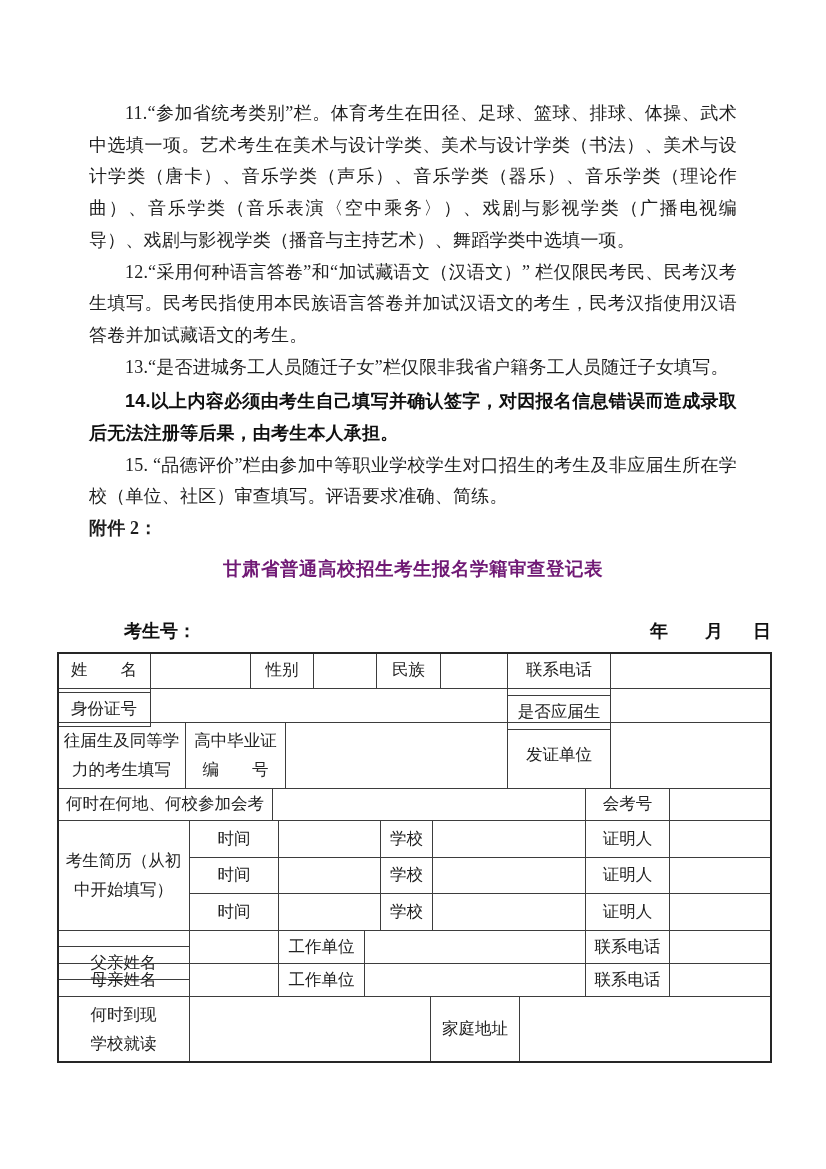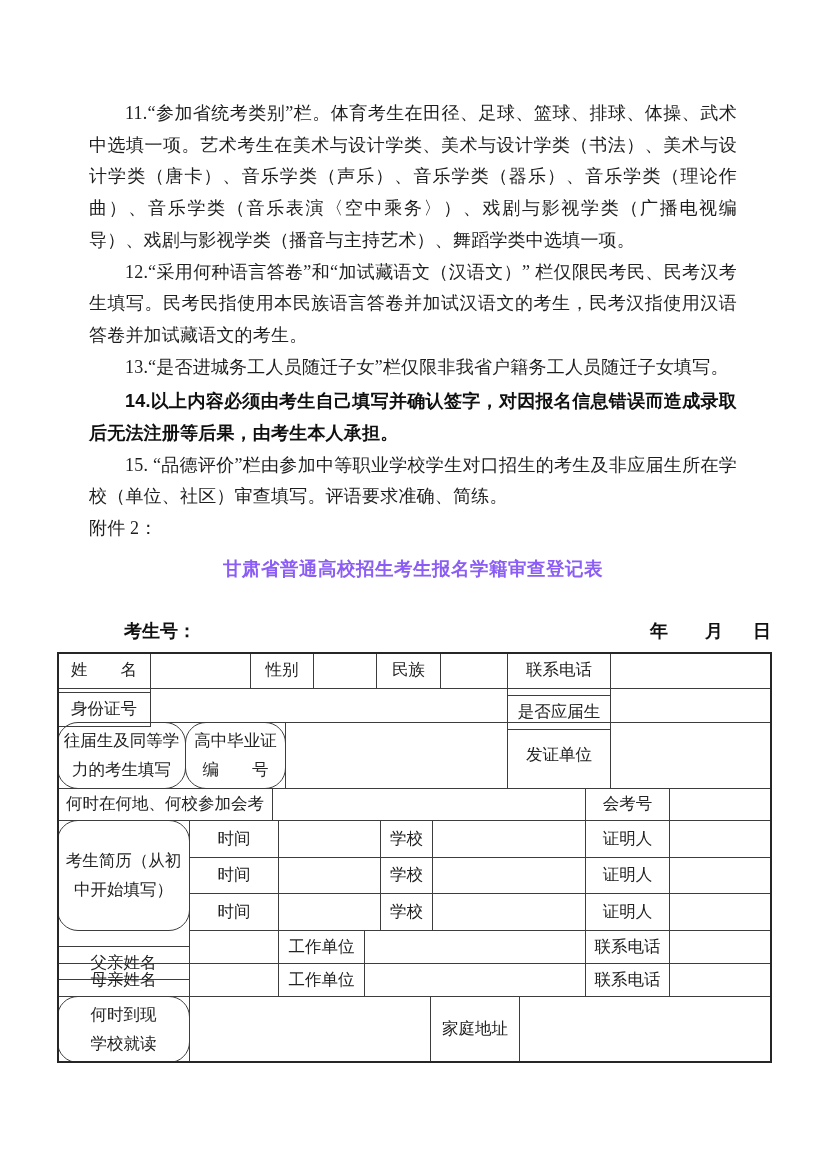--- a/index.html
+++ b/index.html
@@ -22,30 +22,30 @@
     text-align:justify;
     text-indent:2em;
     letter-spacing:0.2px;
   }
   #text-block p.hei{
     font-family:"Liberation Sans","DejaVu Sans",sans-serif;
     font-weight:bold;
     color:#101010;
     margin-top:3px;
   }
-  #text-block p.noindent{text-indent:0;}
+  #text-block p.noindent{text-indent:0;font-weight:bold;}
   
   .form-title{
     margin-top:9px;
     text-align:center;
     font-family:"Liberation Sans","DejaVu Sans",sans-serif;
     font-weight:bold;
     font-size:18.5px;
     letter-spacing:0.5px;
-    color:#8b5cf6;
+    color:#701a75;
     line-height:30px;
   }
   
   .meta-row span{
     position:absolute;
     top:618px;
     font-family:"Liberation Sans","DejaVu Sans",sans-serif;
     font-weight:bold;
     font-size:18px;
     color:#101010;
@@ -66,21 +66,21 @@
     border:1px solid #3d3d3d;
     display:flex;
     align-items:center;
     justify-content:center;
     text-align:center;
     font-size:16.5px;
     line-height:1.75;
     color:#222222;
     padding:0 4px;
   }
-  .tc.pre{white-space:pre-line;border-radius:21px;}
+  .tc.pre{white-space:pre-line;}
   .tframe{
     position:absolute;inset:0;
     border:2px solid #262626;
     pointer-events:none;
   }
 </style>
 </head>
 <body>
 
 <div id="page">

